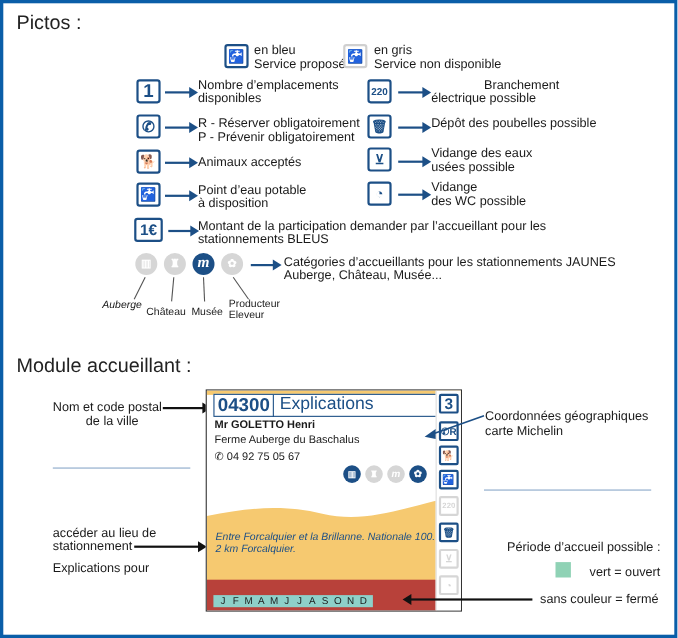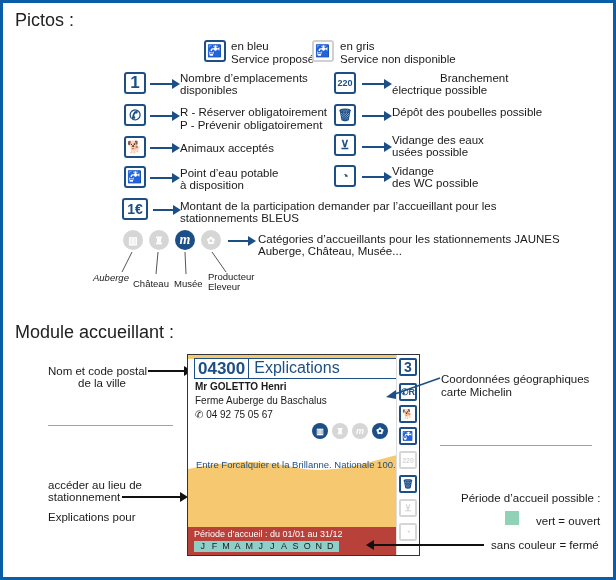--- a/index.html
+++ b/index.html
@@ -21,21 +21,21 @@
   .module { position:absolute; left:187px; top:354px; width:231px; height:200px; border:1px solid #333; background:#fff; overflow:hidden; }
   .mod-top { position:absolute; left:0; top:0; width:231px; height:4px; background:#f6c970; }
   .cp-box { position:absolute; left:6px; top:3px; width:205px; height:19px; border:1px solid #1c4f86; background:#fff; display:flex; align-items:flex-start; }
   .cp-num { font-size:17px; font-weight:bold; color:#1c4f86; padding:0 3px; border-right:1px solid #1c4f86; }
   .cp-city { font-size:16px; color:#1c4f86; padding-left:5px; }
   .side-col { position:absolute; right:0; top:0; width:22px; height:200px; background:#fff; border-left:1px solid #ddd; }
   .sico { position:absolute; left:2px; width:18px; height:18px; border:2px solid #1c4f86; border-radius:2px; box-sizing:border-box; background:#fff; color:#1c4f86; font-size:9px; display:flex; align-items:center; justify-content:center; font-weight:bold; }
   .sico.gray { border-color:#d6d6d6; color:#d6d6d6; }
   .michelin { position:absolute; left:120px; top:26px; width:78px; height:34px; background:#fbe9a6; color:#b89a4a; font-size:8px; text-align:center; line-height:11px; padding-top:6px; box-sizing:border-box; }
   .wave { position:absolute; left:0; top:100px; width:209px; height:80px; }
-  .directions { position:absolute; left:8px; top:104px; width:200px; font-size:9.5px; color:#1c4f86; line-height:11px; }
+  .directions { position:absolute; left:8px; top:128px; width:200px; font-size:9.5px; color:#1c4f86; line-height:11px;font-style:italic; }
   .period-bar { position:absolute; left:0; top:172px; width:209px; height:28px; background:#b8413a; }
   .period-text { position:absolute; left:6px; top:2px; font-size:9px; color:#fff; }
   .months { position:absolute; left:6px; top:14px; height:11px; background:#8ed0c9; display:flex; padding:0 3px; }
   .months span { font-size:9px; color:#1a1a1a; width:11.6px; text-align:center; }
   .swatch { position:absolute; width:14px; height:14px; background:#8fd2b5; }
 </style>
 </head>
 <body>
 
 <div class="frame"></div>
@@ -138,24 +138,24 @@
   <div class="circ" style="left:124px;top:68px;width:16px;height:16px;font-size:8px;">▥</div>
   <div class="circ gray" style="left:144px;top:68px;width:16px;height:16px;font-size:8px;">♜</div>
   <div class="circ gray" style="left:164px;top:68px;width:16px;height:16px;font-size:9px;font-style:italic;">m</div>
   <div class="circ" style="left:184px;top:68px;width:16px;height:16px;font-size:9px;">✿</div>
 
   <svg class="wave" viewBox="0 0 209 80" preserveAspectRatio="none">
     <path d="M0,14 C40,6 70,4 105,12 C140,20 170,10 209,0 L209,80 L0,80 Z" fill="#f6c970"></path>
   </svg>
   <div class="directions">
     <div>Entre Forcalquier et la Brillanne. Nationale 100.</div>
+    <div>2 km Forcalquier.</div>
   </div>
 
   <div class="period-bar">
-    <div class="period-text">Période d’accueil :  du 01/01 au 31/12</div>
     <div class="months" id="months">
         <span>J</span>
         <span>F</span>
         <span>M</span>
         <span>A</span>
         <span>M</span>
         <span>J</span>
         <span>J</span>
         <span>A</span>
         <span>S</span>

